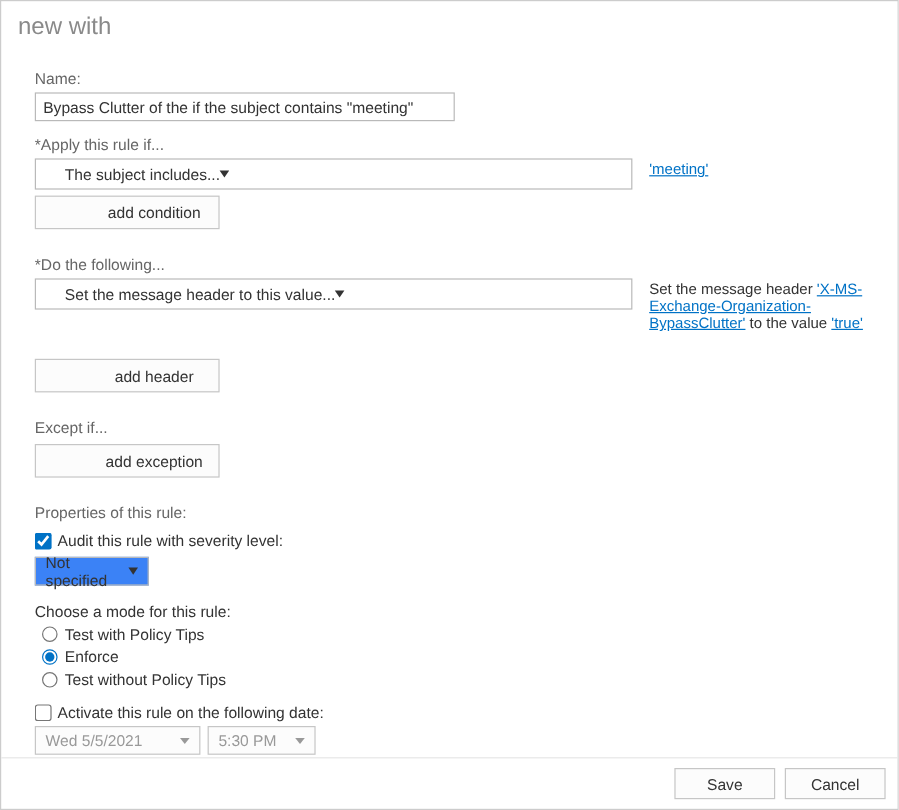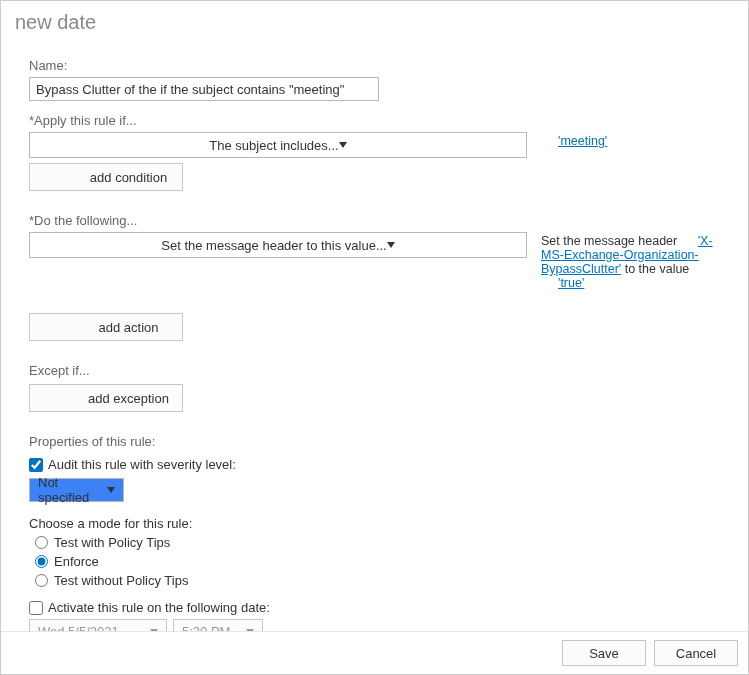--- a/index.html
+++ b/index.html
@@ -49,22 +49,22 @@
       font-size: 13px;
       color: #333;
     }
     .select-box {
       width: 498px;
       height: 26px;
       border: 1px solid #b9b9b9;
       background: #fff;
       display: flex;
       align-items: center;
-      justify-content: center;
-      padding: 0 8px;
+      justify-content: flex-start;
+      padding: 0 24px;
       cursor: pointer;
       font-size: 13px;
       color: #333;
     }
     .select-small {
       width: 95px;
       height: 24px;
       border: 1px solid #b9b9b9;
       background: #3b82f6;
       display: flex;
@@ -89,21 +89,20 @@
       font-size: 13px;
       color: #333;
       cursor: pointer;
       text-align: center;
     }
     .btn-wide { width: 154px; margin-top: 5px; padding-left: 45px; }
     .link {
       color: #0072c6;
       text-decoration: underline;
       cursor: pointer;
-      margin-left: 17px;
     }
     .checkbox-row {
       display: flex;
       align-items: center;
       gap: 5px;
       margin-top: 8px;
     }
     .checkbox-row input[type=checkbox] {
       width: 14px; height: 14px;
       accent-color: #0072c6;
@@ -150,21 +149,21 @@
       justify-content: flex-end;
       gap: 8px;
     }
     .footer .btn { width: 84px; height: 26px; }
     .spacer { height: 18px; }
   </style>
 </head>
 <body>
 
 <div class="dialog">
-  <div class="dialog-title">new date</div>
+  <div class="dialog-title">new with</div>
 
   <div class="content">
 
     <div class="label">Name:</div>
     <input class="text-input" type="text" value="Bypass Clutter of the if the subject contains &quot;meeting&quot;" style="">
 
     <div class="label">*Apply this rule if...</div>
     <div class="row">
       <div class="left-col">
         <div class="select-box">
@@ -184,21 +183,21 @@
         <div class="select-box">
           <span>Set the message header to this value...</span>
           <span class="caret"></span>
         </div>
       </div>
       <div class="right-col">
         <span>Set the message header </span><span class="link">'X-MS-Exchange-Organization-BypassClutter'</span><span> to the value </span><span class="link">'true'</span>
       </div>
     </div>
     <div class="spacer"></div>
-    <button class="btn btn-wide">add action</button>
+    <button class="btn btn-wide">add header</button>
 
     <div class="label" style="margin-top:22px">Except if...</div>
     <button class="btn btn-wide" style="margin-top:2px">add exception</button>
 
     <div class="label" style="margin-top:22px">Properties of this rule:</div>
 
     <div class="checkbox-row">
       <input type="checkbox" checked="" style="">
       <span>Audit this rule with severity level:</span>
     </div>

